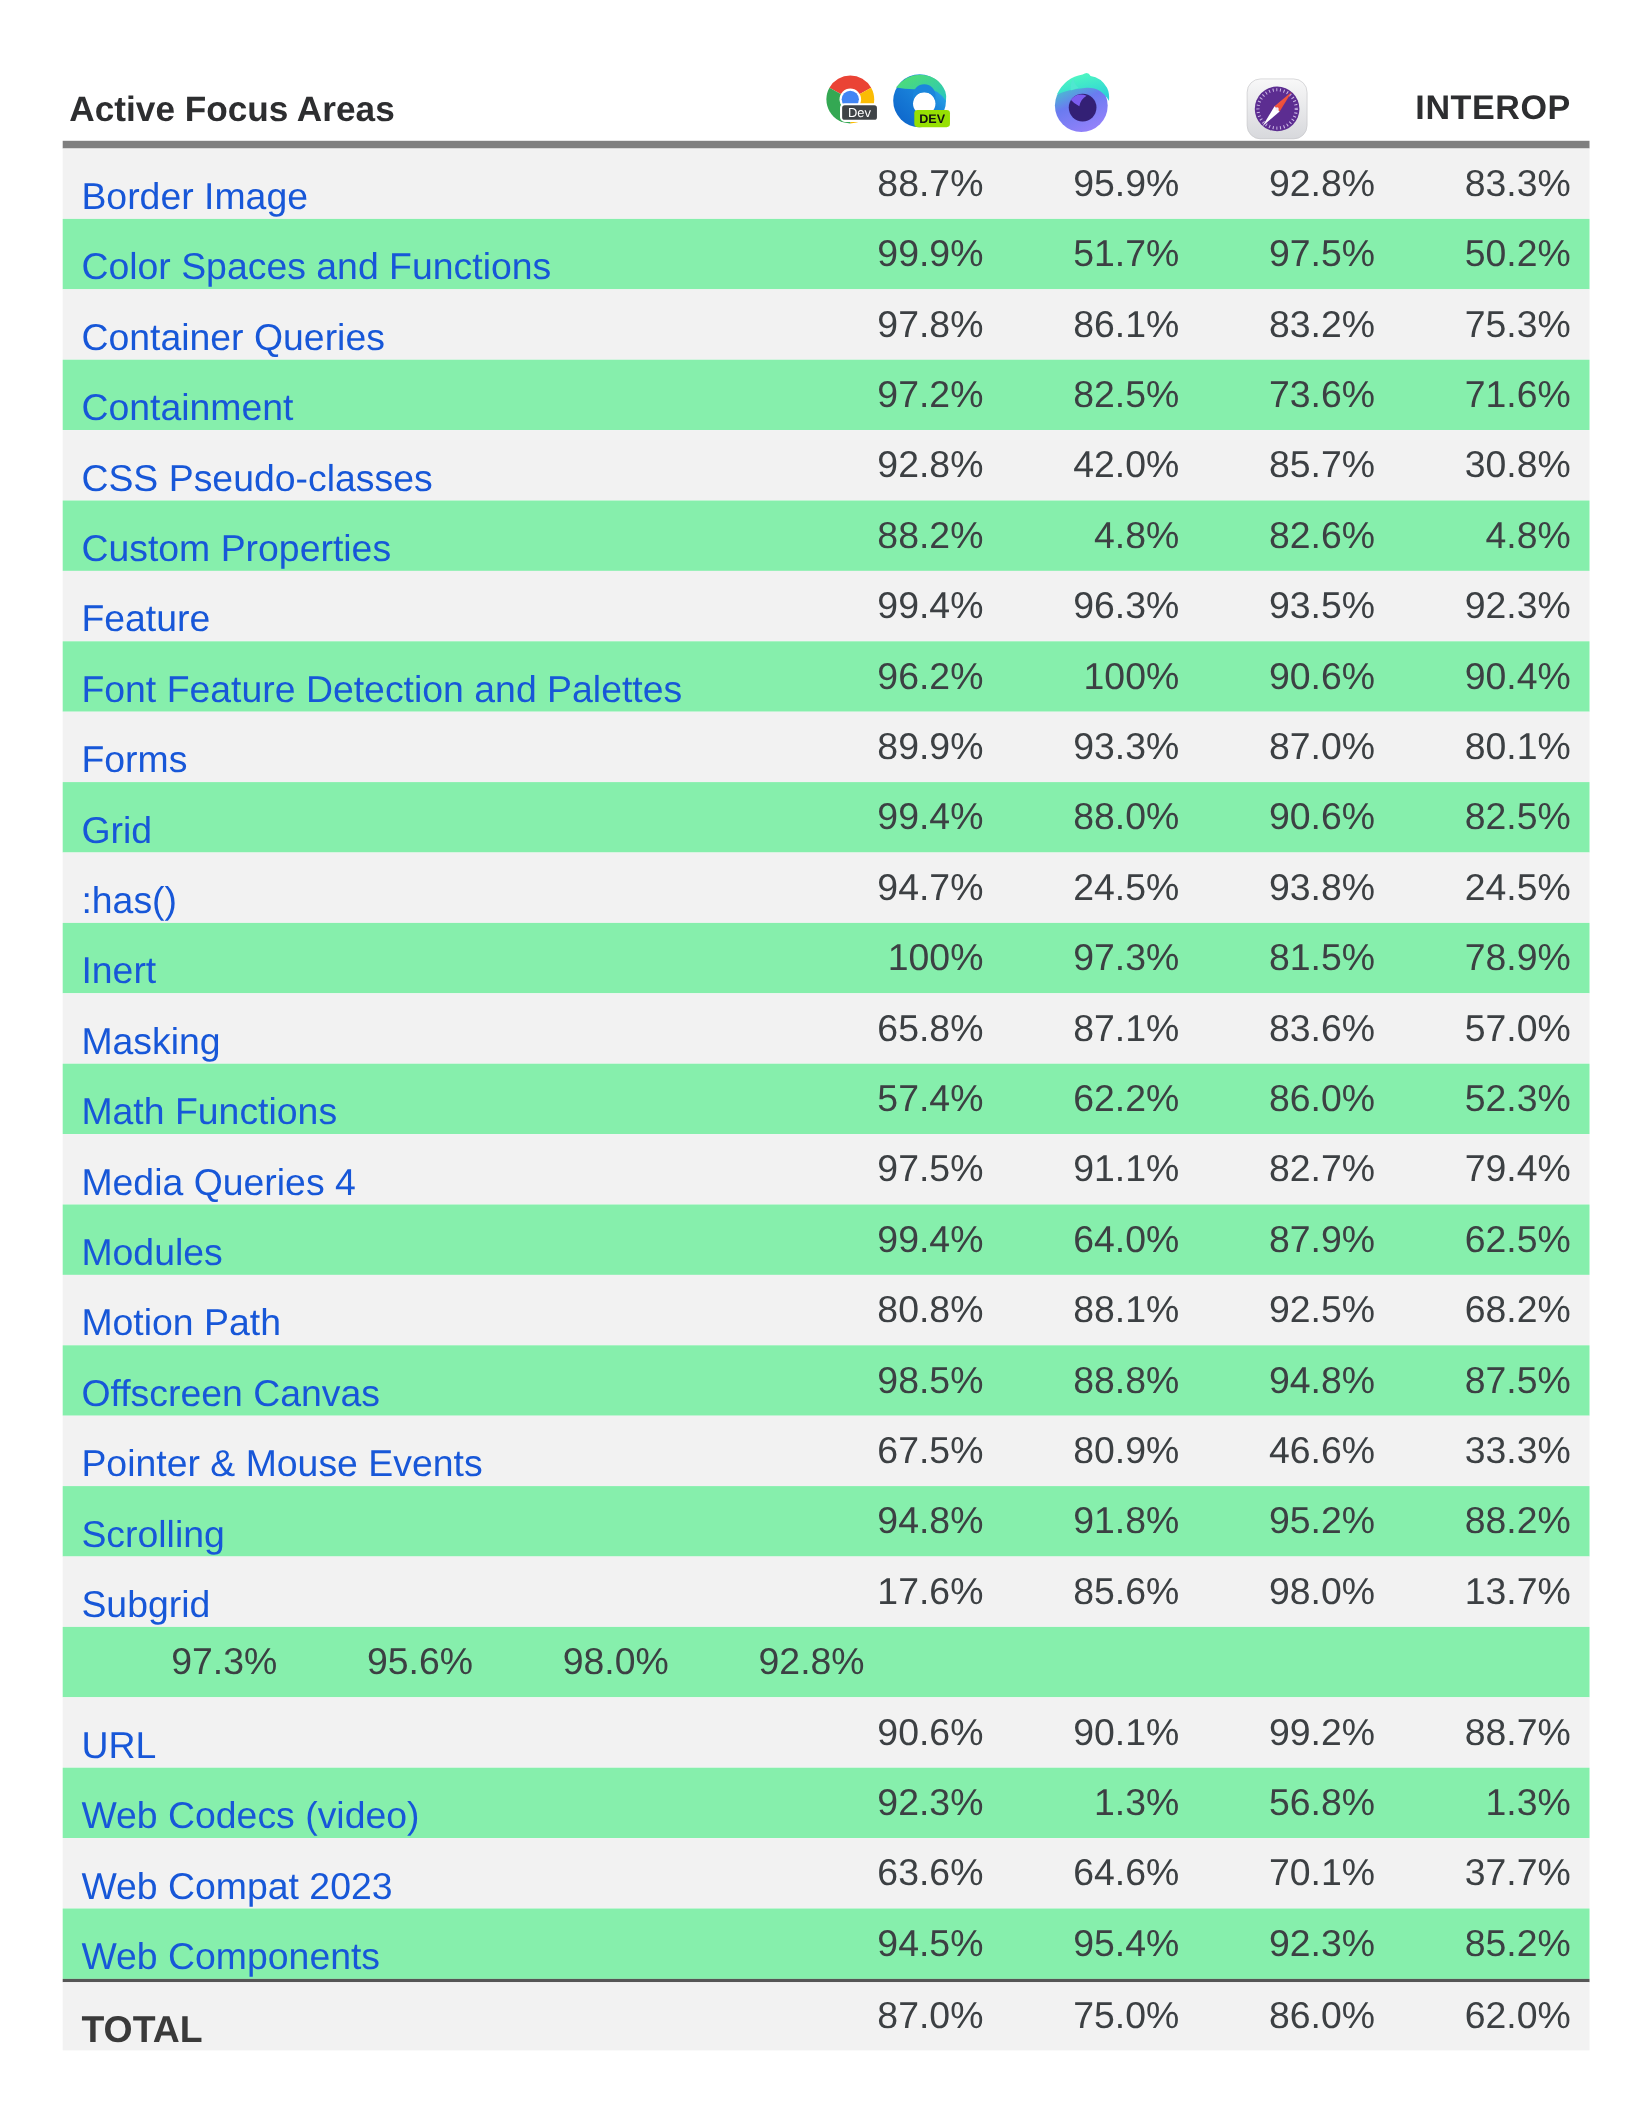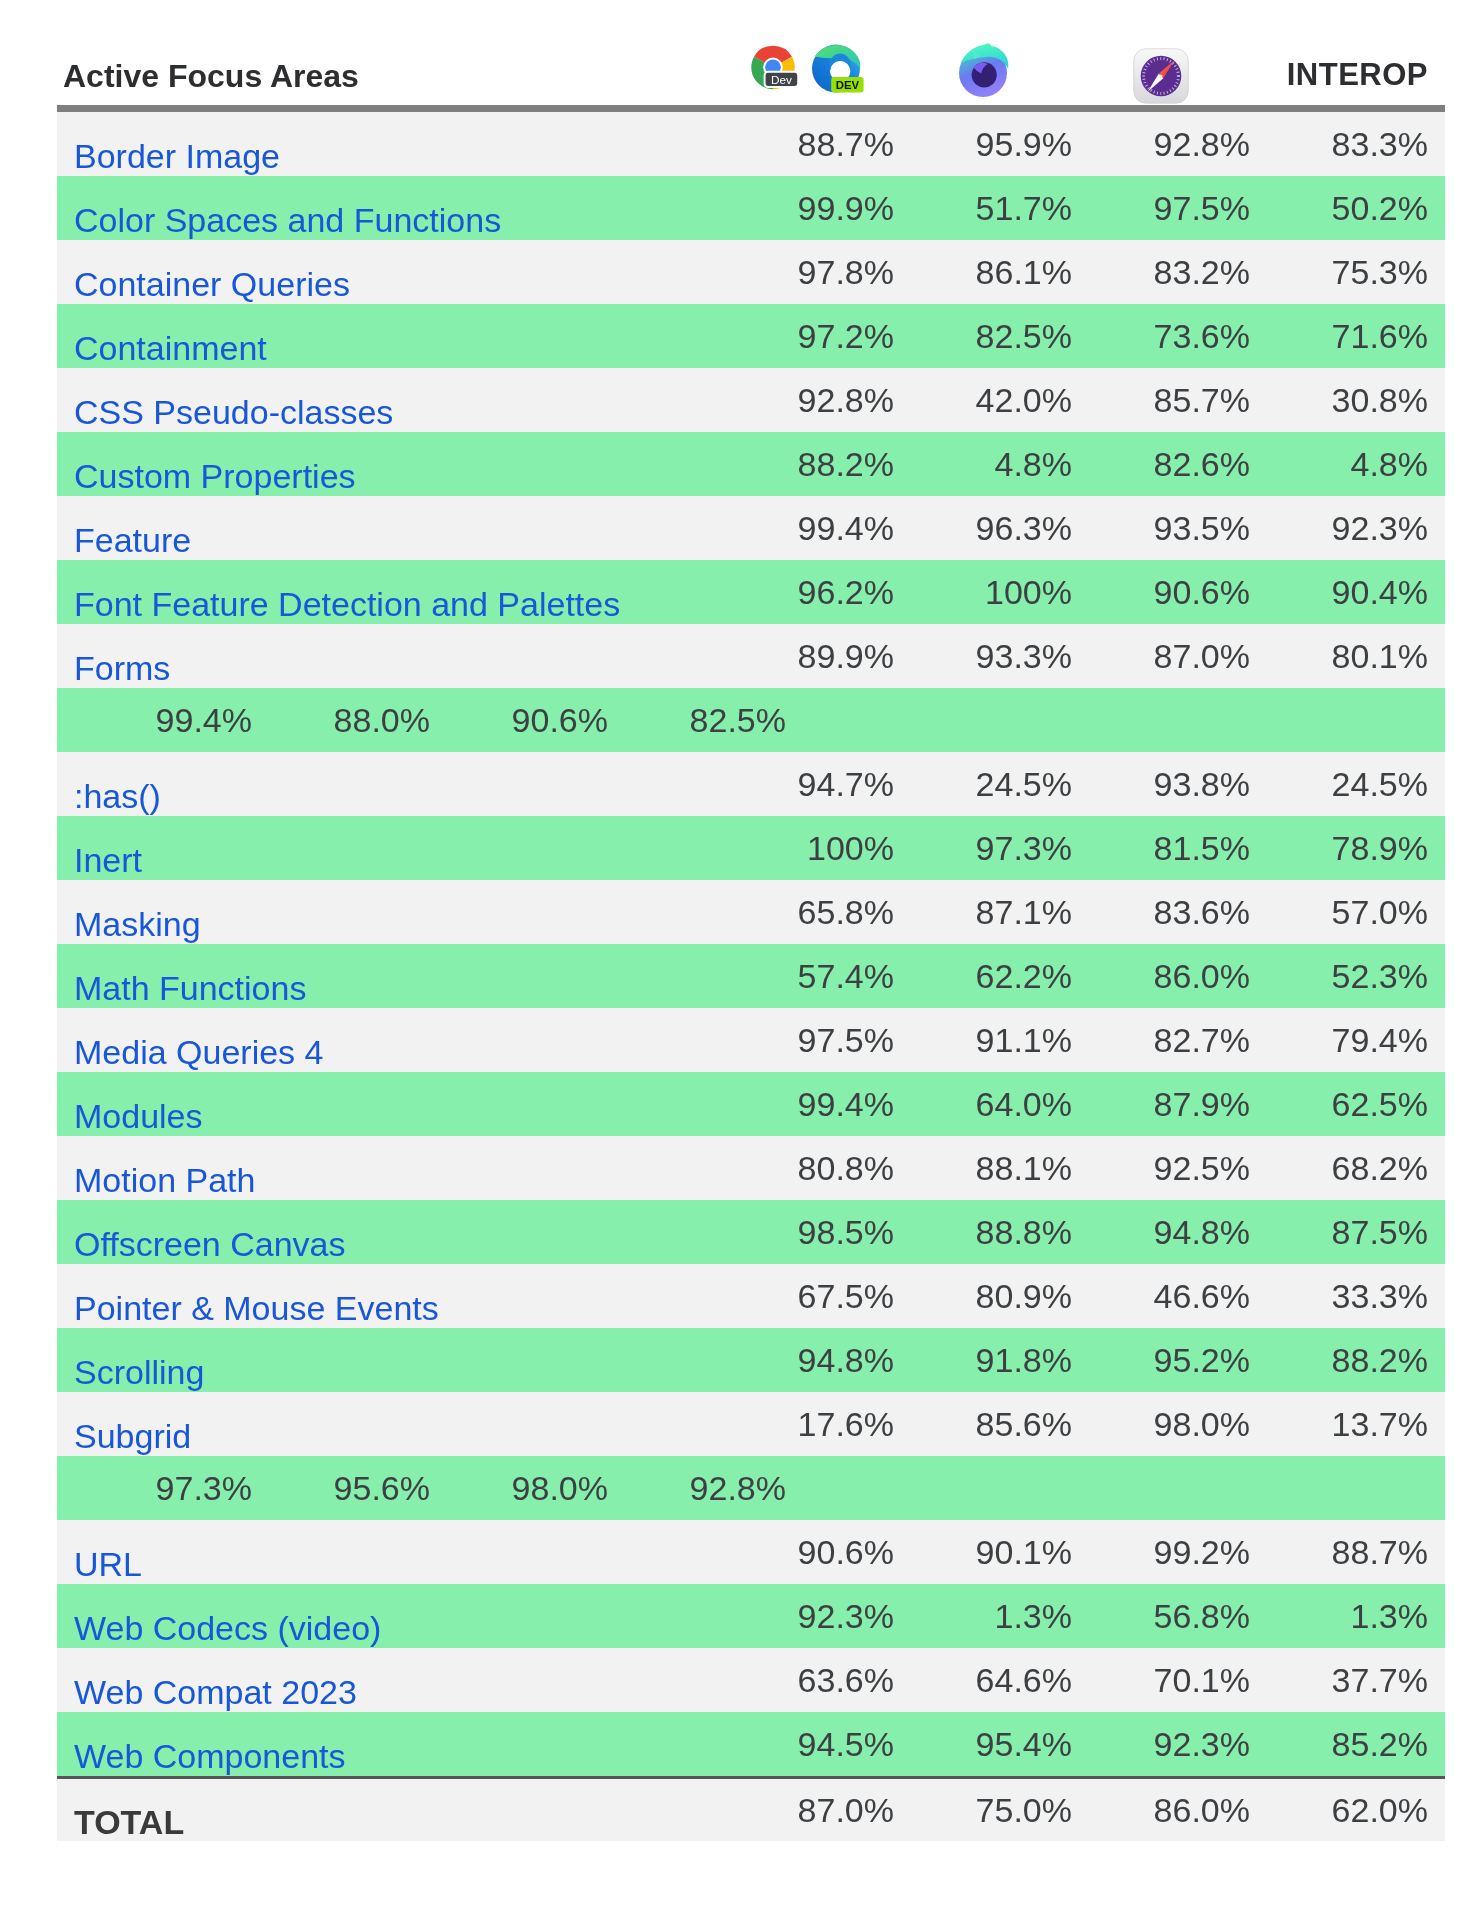--- a/index.html
+++ b/index.html
@@ -16,21 +16,21 @@
     width:1480px;height:1910px;overflow:hidden;
     font-family:"Liberation Sans","DejaVu Sans",sans-serif;
   }
   .table{
     margin-left:57px;
     width:1388px;
   }
   
   .thead{
     display:flex;
-    height:105px;
+    height:128px;
     align-items:flex-end;
     padding:0 17px 0 6px;
   }
   .title{
     flex:1;
     font-size:32px;
     font-weight:700;
     color:var(--title-text);
     padding-bottom:10px;
     white-space:nowrap;
@@ -236,20 +236,21 @@
     <div class="cell num score">90.4%</div>
   </div>
       <div class="row">
     <a class="cell label" href="#">Forms</a>
     <div class="cell num score">89.9%</div>
     <div class="cell num score">93.3%</div>
     <div class="cell num score">87.0%</div>
     <div class="cell num score">80.1%</div>
   </div>
       <div class="row">
+    <a class="cell label" href="#">Grid</a>
     <div class="cell num score">99.4%</div>
     <div class="cell num score">88.0%</div>
     <div class="cell num score">90.6%</div>
     <div class="cell num score">82.5%</div>
   </div>
       <div class="row">
     <a class="cell label" href="#">:has()</a>
     <div class="cell num score">94.7%</div>
     <div class="cell num score">24.5%</div>
     <div class="cell num score">93.8%</div>

